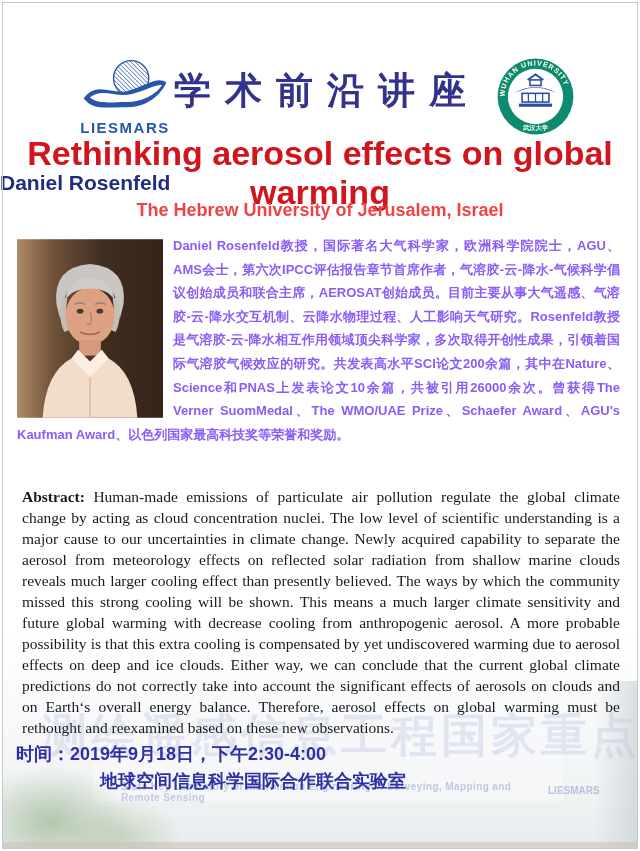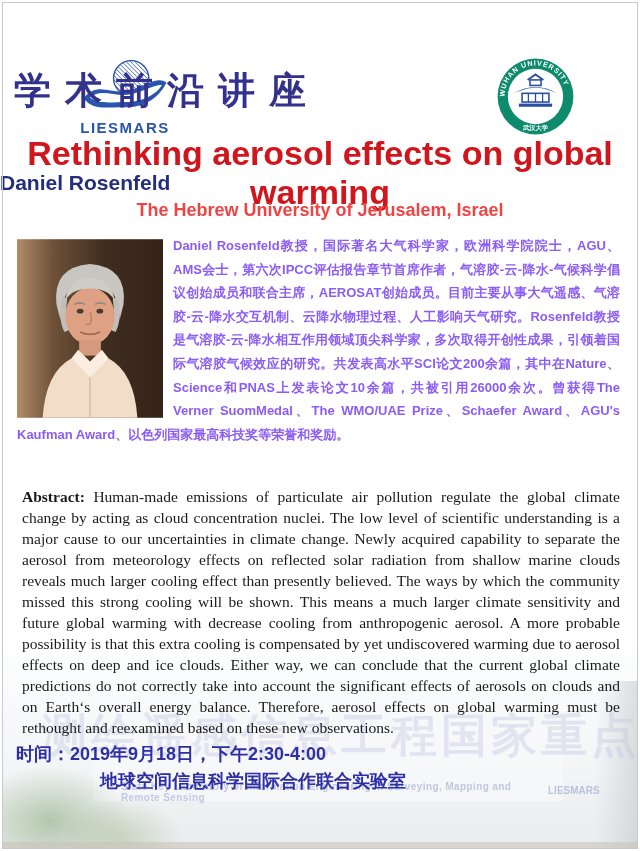--- a/index.html
+++ b/index.html
@@ -22,21 +22,21 @@
   .wm-leaf2{position:absolute;left:60px;bottom:-30px;width:120px;height:80px;
             background:radial-gradient(ellipse at 50% 50%,rgba(140,165,110,.35),rgba(140,165,110,0) 70%);}
   .wm-band{position:absolute;right:0;top:48px;bottom:0;width:42px;
            background:linear-gradient(90deg,rgba(190,198,203,0),rgba(190,198,203,.55));}
   .wm-bottom{position:absolute;left:0;right:0;bottom:0;height:6px;background:rgba(200,193,180,.55);}
 
   
   .logo-liesmars{position:absolute;left:80px;top:56px;width:90px;text-align:center;z-index:2;}
   .logo-liesmars svg{display:block;margin:0 auto;}
   .liesmars-word{font-size:15px;font-weight:bold;color:#2a55ad;letter-spacing:1.5px;margin-top:1px;}
-  .calligraphy{position:absolute;left:0;right:0;top:66px;text-align:left;z-index:2;
+  .calligraphy{position:absolute;left:0;right:0;top:66px;text-align:center;z-index:2;
                font-family:"DejaVu Serif",serif;font-weight:bold;font-size:37px;color:#32328c;
                letter-spacing:14px;text-indent:14px;}
   .logo-whu{position:absolute;left:496px;top:57px;width:79px;height:79px;z-index:2;}
 
   
   .main-title{position:absolute;left:0;right:0;top:134px;text-align:center;z-index:2;
               font-size:34px;font-weight:bold;color:#d0151c;}
   .speaker-name{position:absolute;left:0;right:0;top:171px;text-align:left;z-index:2;
                 font-size:21px;font-weight:bold;color:#232d7d;}
   .speaker-affiliation{position:absolute;left:0;right:0;top:200px;text-align:center;z-index:2;

